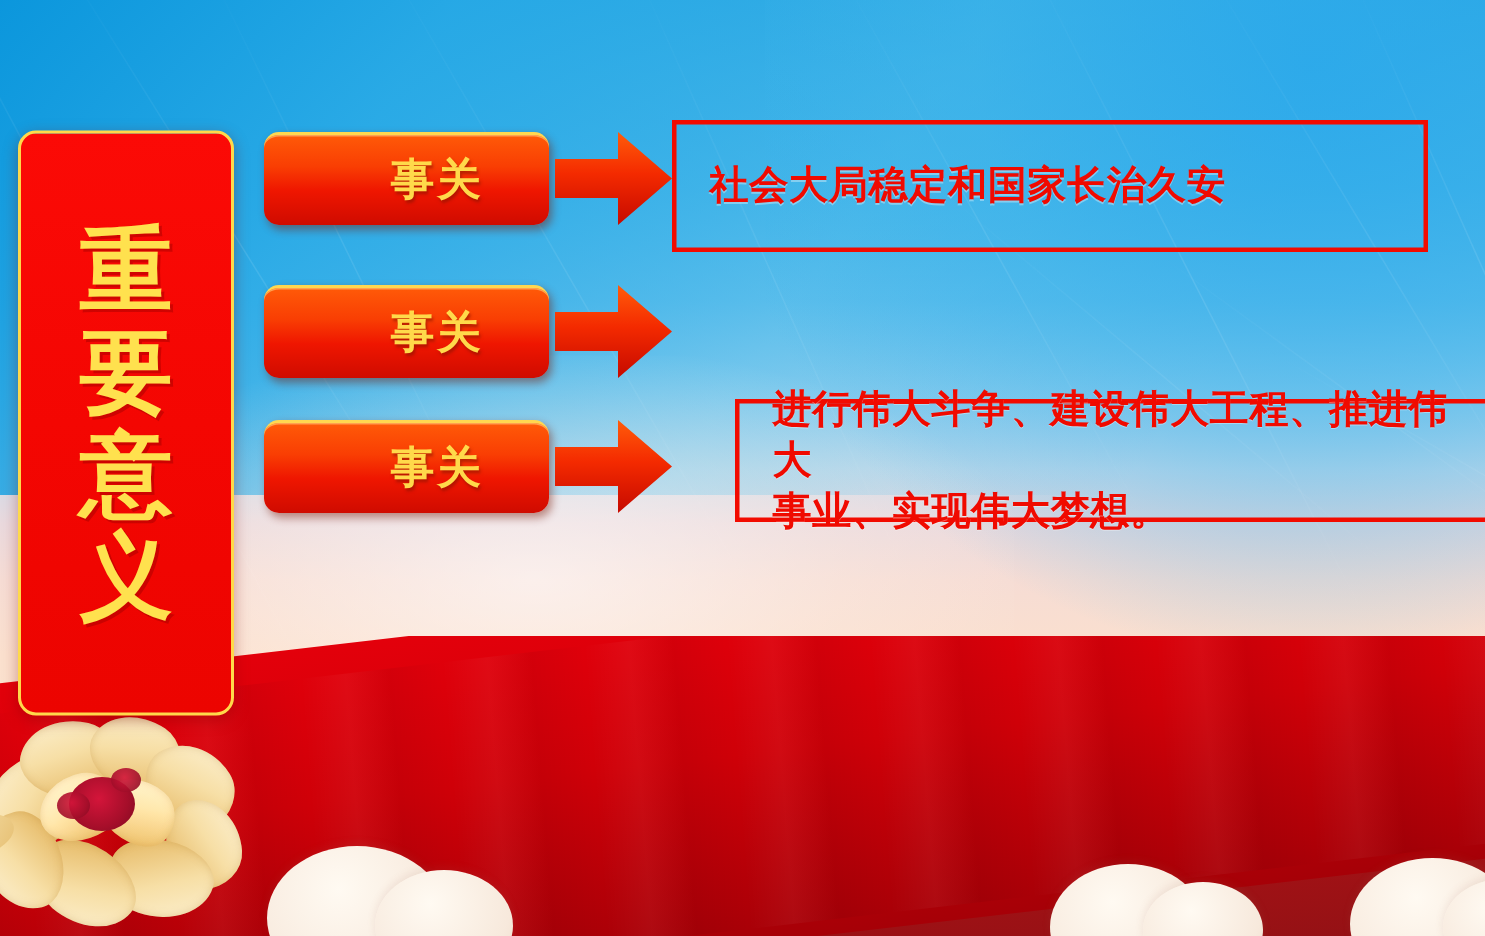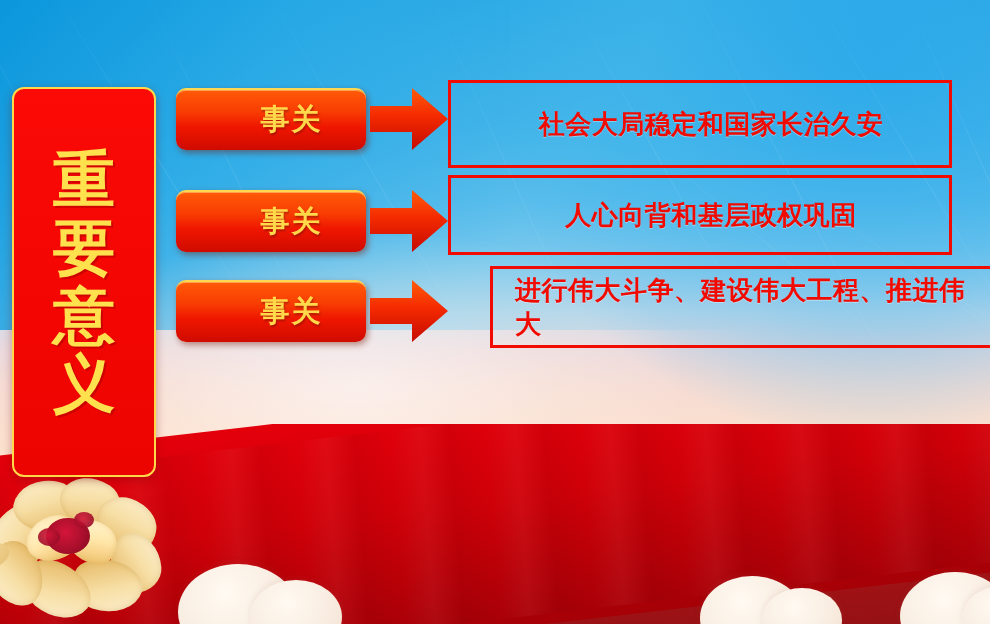--- a/index.html
+++ b/index.html
@@ -205,21 +205,20 @@
 
   
   .obox {
     position: absolute;
     border: 3px solid #f20b00;
     box-sizing: border-box;
     display: flex;
     align-items: center;
     padding-left: 22px;
     background: transparent;
-    justify-content: center;
   }
   .obox .otext {
     color: #f00a00;
     font-size: 26px;
     font-weight: 700;
     line-height: 1.32;
     letter-spacing: 0.5px;
     text-shadow: 0 1px 0 rgba(255,255,255,0.35);
   }
 
@@ -342,34 +341,30 @@
   </div>
 
   <div class="pill" style="left:176px; top:190px;">
     <span>事关</span>
   </div>
   <div class="arrow" style="left:370px; top:188px;">
     <svg viewBox="0 0 78 66" preserveAspectRatio="none" aria-hidden="true">
       <path d="M0,20 L42,20 L42,2 L78,33 L42,64 L42,46 L0,46 Z" fill="url(#ag1)"></path>
     </svg>
   </div>
-  <div class="obox" style="left:448px; top:175px; width:504px; height:80px;">
-    <div class="otext">
-      <div>人心向背和基层政权巩固</div>
-    </div>
-  </div>
 
   <div class="pill" style="left:176px; top:280px;">
     <span>事关</span>
   </div>
   <div class="arrow" style="left:370px; top:278px;">
     <svg viewBox="0 0 78 66" preserveAspectRatio="none" aria-hidden="true">
       <path d="M0,20 L42,20 L42,2 L78,33 L42,64 L42,46 L0,46 Z" fill="url(#ag1)"></path>
     </svg>
   </div>
   <div class="obox" style="left:448px; top:266px; width:504px; height:82px;margin-left:42px;">
     <div class="otext">
       <div>进行伟大斗争、建设伟大工程、推进伟大</div>
+      <div>事业、实现伟大梦想。</div>
     </div>
   </div>
 
 
 </div>
 
 </body></html>

